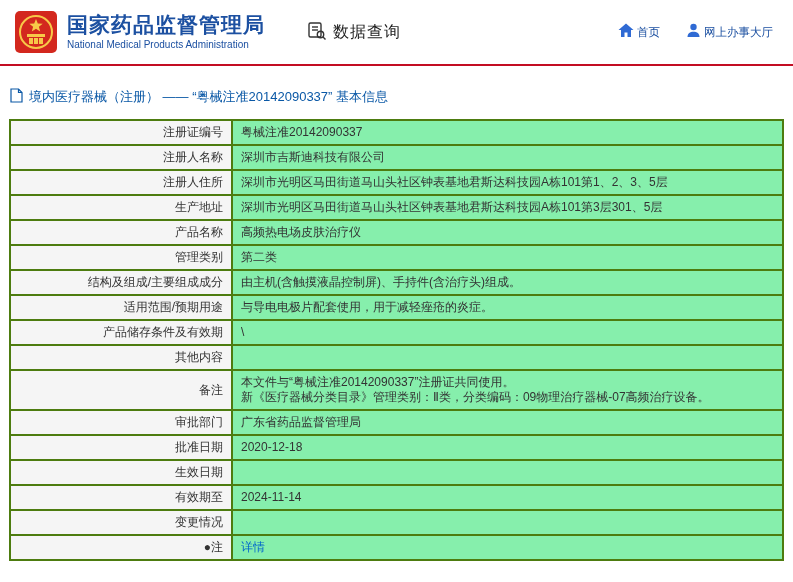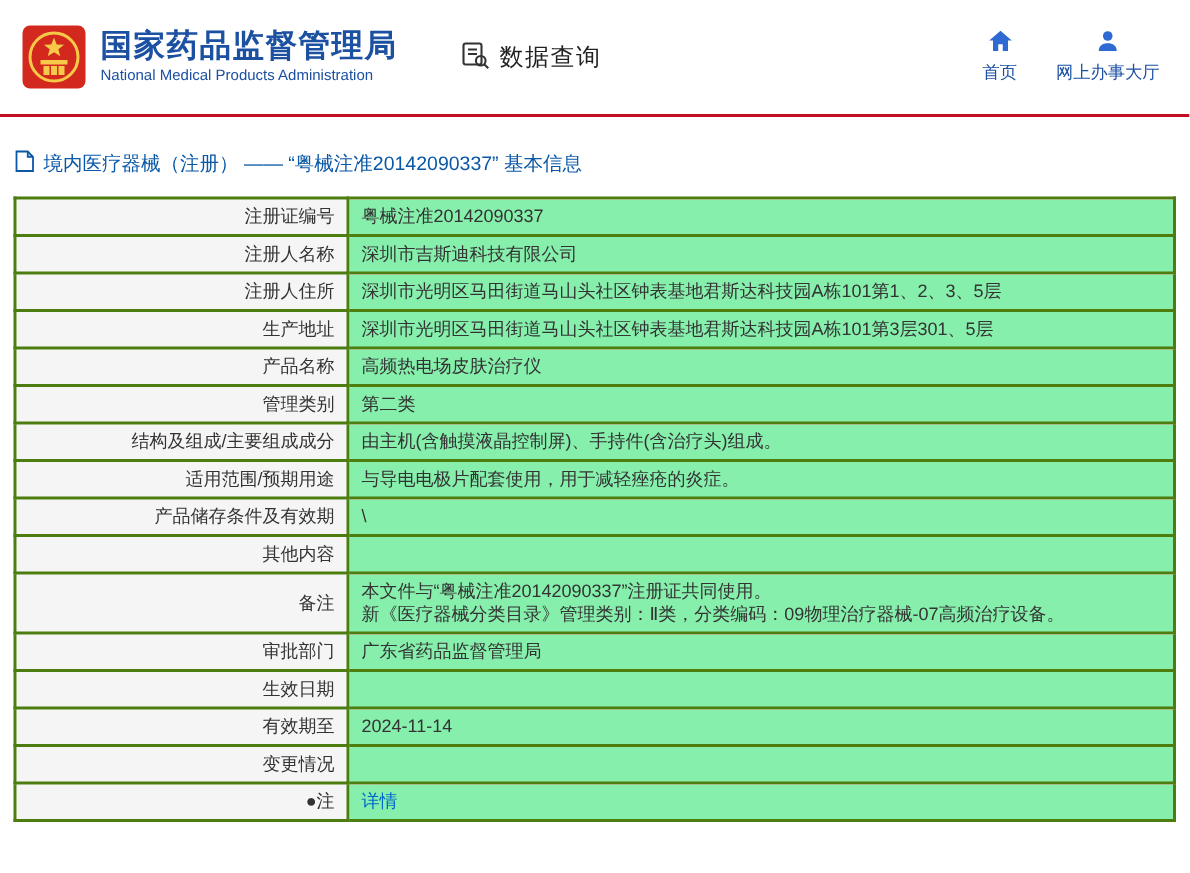--- a/index.html
+++ b/index.html
@@ -2,35 +2,35 @@
 <html><head>
 <meta charset="utf-8">
 <style>
   * { margin:0; padding:0; box-sizing:border-box; }
   html,body { width:793px; height:582px; background:#fff; overflow:hidden; }
   body { font-family:"Liberation Sans","DejaVu Sans",sans-serif; font-size:12px; color:#333; }
 
   
   .header {
     display:flex; align-items:center;
-    height:78px; padding:0 14px;
+    height:66px; padding:0 14px;
     border-bottom:2px solid #c30d23;
     background:#fff;
   }
   .logo-block { display:flex; align-items:center; gap:9px; }
   .emblem { width:44px; height:44px; flex:0 0 44px; }
   .org-names { display:flex; flex-direction:column; line-height:1.15; }
   .org-cn { font-size:21px; font-weight:bold; color:#1c50a1; letter-spacing:1px; }
   .org-en { font-size:10px; color:#1c50a1; margin-top:2px; }
 
   .data-query { display:flex; align-items:center; gap:6px; margin-left:42px; }
   .data-query-label { font-size:16px; color:#222; letter-spacing:1px; }
 
   .top-nav { margin-left:auto; display:flex; gap:26px; padding-right:6px; }
-  .nav-item { display:flex; flex-direction:column; align-items:center; gap:3px; cursor:pointer; }
+  .nav-item { display:flex; flex-direction:row; align-items:center; gap:3px; cursor:pointer; }
   .nav-item span.lbl { font-size:11.5px; color:#1c50a1; white-space:nowrap; }
 
   
   .breadcrumb {
     display:flex; align-items:flex-end; gap:6px;
     padding:22px 10px 13px 10px;
     color:#0a58a6; font-size:13px;
   }
 
   
@@ -170,20 +170,24 @@
       <tr>
         <td class="cell-label">备注</td>
         <td class="cell-value">本文件与“粤械注准20142090337”注册证共同使用。
 新《医疗器械分类目录》管理类别：Ⅱ类，分类编码：09物理治疗器械-07高频治疗设备。</td>
       </tr>
       <tr>
         <td class="cell-label">审批部门</td>
         <td class="cell-value">广东省药品监督管理局</td>
       </tr>
       <tr>
+        <td class="cell-label">批准日期</td>
+        <td class="cell-value">2020-12-18</td>
+      </tr>
+      <tr>
         <td class="cell-label">生效日期</td>
         <td class="cell-value"></td>
       </tr>
       <tr>
         <td class="cell-label">有效期至</td>
         <td class="cell-value">2024-11-14</td>
       </tr>
       <tr>
         <td class="cell-label">变更情况</td>
         <td class="cell-value"></td>

